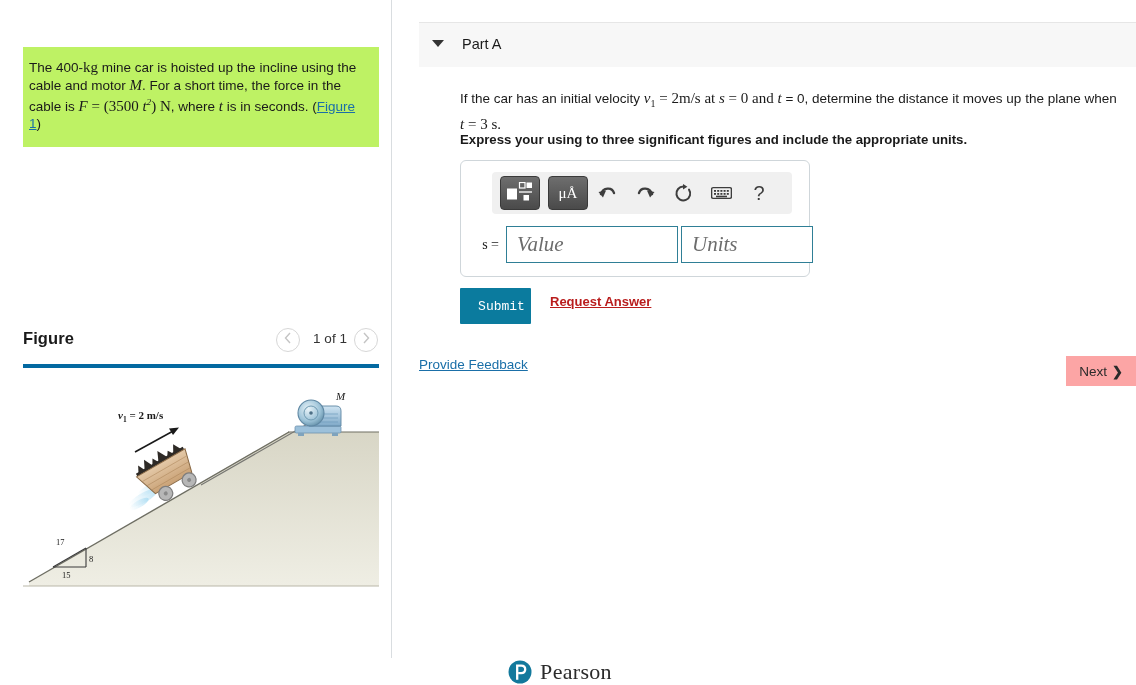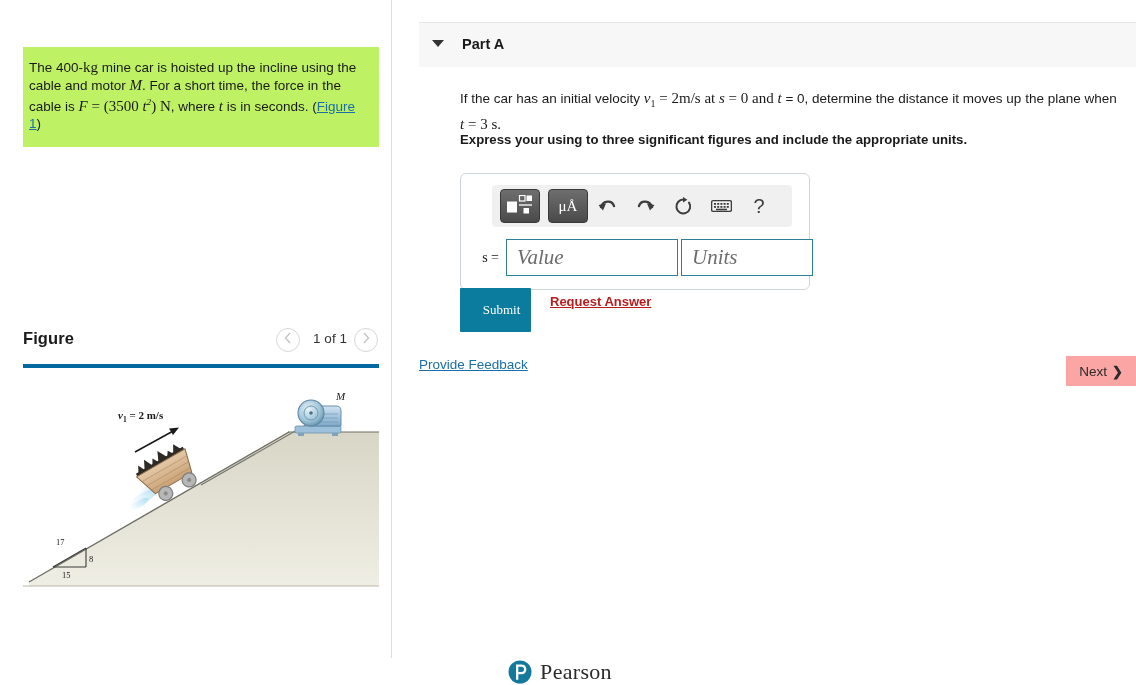--- a/index.html
+++ b/index.html
@@ -111,21 +111,21 @@
     width: 0; height: 0;
     border-left: 6px solid transparent;
     border-right: 6px solid transparent;
     border-top: 7px solid #333333;
     cursor: pointer;
   }
   #parta-title {
     position: absolute;
     left: 43px; top: 13px;
     font-size: 14.5px;
-    font-weight: bold;
+    font-weight: normal;
     color: #1a1a1a;
   }
 
   #question-text {
     position: absolute;
     left: 67px; top: 88px;
     width: 660px;
     font-size: 13.5px;
     line-height: 21px;
     color: #1a1a1a;
@@ -141,21 +141,20 @@
 
   #answer-box {
     position: absolute;
     left: 67px; top: 160px;
     width: 350px;
     height: 117px;
     border: 1px solid #cfd6da;
     border-radius: 6px;
     box-sizing: border-box;
     background: #ffffff;
-    margin-top: 13px;
   }
   #answer-toolbar {
     position: absolute;
     left: 31px; top: 11px;
     width: 300px;
     height: 42px;
     background: #f0f0f0;
     border-radius: 4px;
     display: flex;
     align-items: center;
@@ -208,25 +207,25 @@
     padding: 0 10px;
     outline: none;
   }
   #value-input { width: 172px; margin-right: 3px; }
   #units-input { width: 132px; }
   .ansinput::placeholder { color: #6c6c6c; opacity: 1; font-style: italic; }
 
   #submit-button {
     position: absolute;
     left: 67px; top: 288px;
-    width: 71px; height: 44px;
+    width: 71px; height: 36px;
     background: #0b7b9e;
     color: #ffffff;
     border: none;
-    font-family: Liberation Serif, serif;
+    font-family: Liberation Mono, monospace;
     font-size: 13px;
     cursor: pointer;
     border-radius: 1px;
     padding-left: 18px;
   }
   #request-answer {
     position: absolute;
     left: 157px; top: 294px;
     font-size: 13px;
     font-weight: bold;

